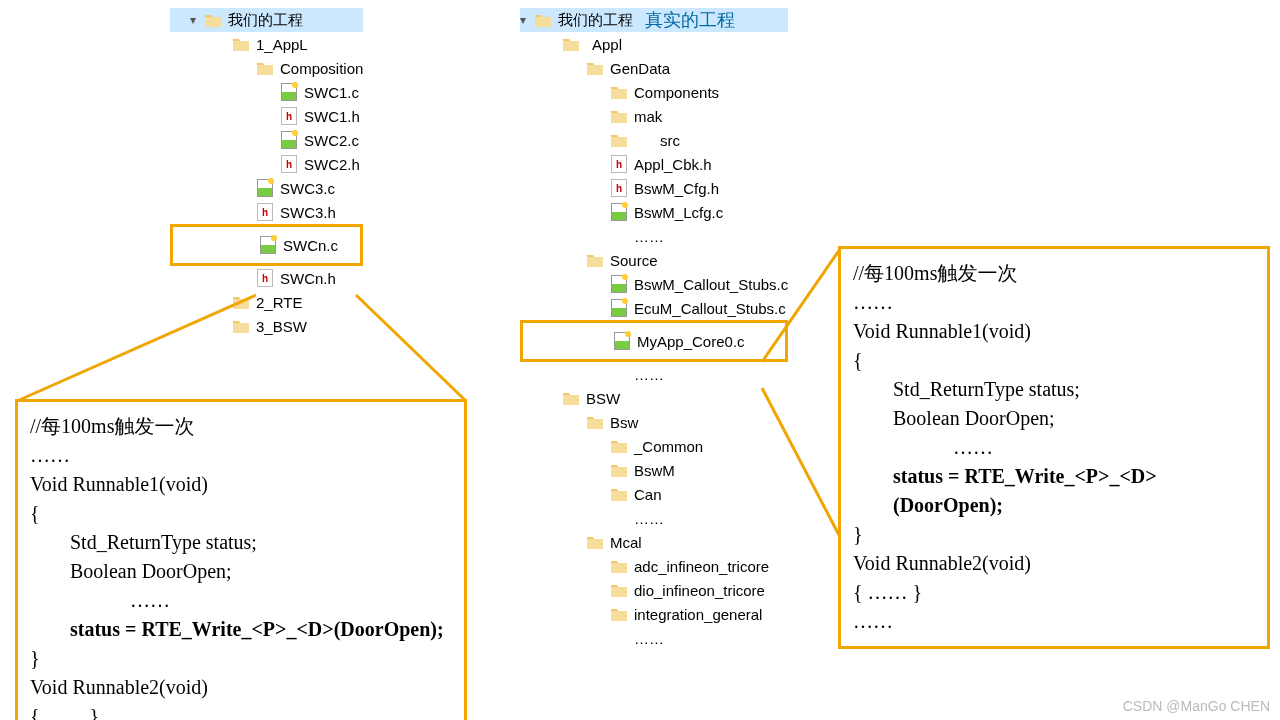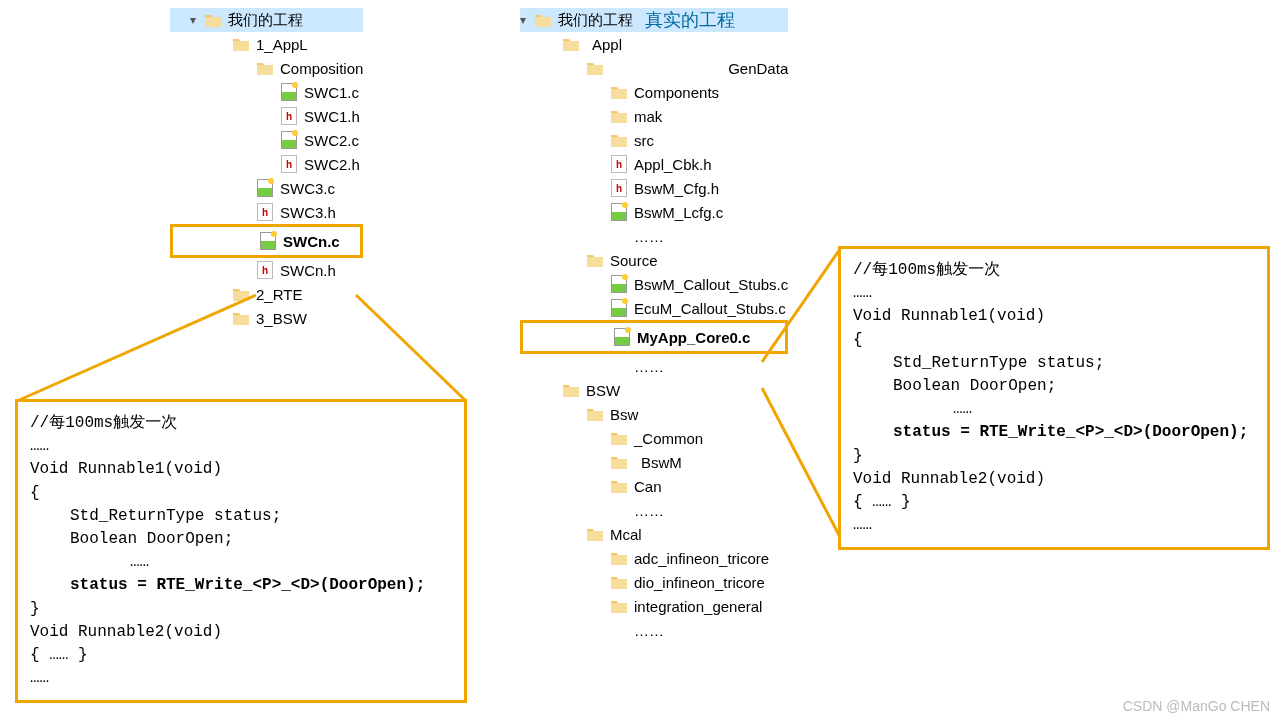--- a/index.html
+++ b/index.html
@@ -17,23 +17,22 @@
       align-items: center;
       height: 24px;
       padding-left: 4px;
       white-space: nowrap;
     }
     .tree-item.selected {
       background: #cce8ff;
     }
     .tree-item.highlighted {
       border: 3px solid #f0a500;
-      height: 34px;
+      height: 42px;
       padding-left: 2px;
-      font-weight: bold;
     }
     .chevron {
       width: 14px;
       display: inline-block;
       color: #555;
       font-size: 12px;
     }
     .icon {
       width: 18px;
       height: 18px;
@@ -74,22 +73,22 @@
     .label-red {
       color: #0369a1;
       font-size: 18px;
       margin-left: 12px;
     }
     .code-box {
       position: absolute;
       border: 3px solid #f0a500;
       background: #fff;
       padding: 10px 12px;
-      font-family: Liberation Mono, monospace;
-      font-size: 16px;
+      font-family: Liberation Serif, serif;
+      font-size: 20px;
       line-height: 1.45;
     }
     .code-box .i1 { padding-left: 40px; }
     .code-box .b { font-weight: bold; }
     .tree {
       position: absolute;
     }
     .left-tree { left: 170px; top: 8px; }
     .right-tree { left: 520px; top: 8px; }
     .connector {
@@ -221,21 +220,21 @@
   <div id="right-items">
       <div class="tree-item" style="padding-left: 42px; gap: 6px;">
         <span class="icon folder-icon">
           <svg viewBox="0 0 18 15">
             <path fill="#f2c968" d="M1 2h6l1.5 2H17v10H1z"></path>
             <path fill="#f7dd9c" d="M1 4h16v10H1z"></path>
           </svg>
         </span>
         <span>Appl</span>
       </div>
-      <div class="tree-item" style="padding-left: 66px; justify-content: space-between;">
+      <div class="tree-item" style="padding-left: 66px;">
         <span class="icon folder-icon">
           <svg viewBox="0 0 18 15">
             <path fill="#f2c968" d="M1 2h6l1.5 2H17v10H1z"></path>
             <path fill="#f7dd9c" d="M1 4h16v10H1z"></path>
           </svg>
         </span>
         <span>GenData</span>
       </div>
       <div class="tree-item" style="padding-left: 90px;">
         <span class="icon folder-icon">
@@ -248,21 +247,21 @@
       </div>
       <div class="tree-item" style="padding-left: 90px;">
         <span class="icon folder-icon">
           <svg viewBox="0 0 18 15">
             <path fill="#f2c968" d="M1 2h6l1.5 2H17v10H1z"></path>
             <path fill="#f7dd9c" d="M1 4h16v10H1z"></path>
           </svg>
         </span>
         <span>mak</span>
       </div>
-      <div class="tree-item" style="padding-left: 90px;">
+      <div class="tree-item" style="padding-left: 90px; gap: 26px;">
         <span class="icon folder-icon">
           <svg viewBox="0 0 18 15">
             <path fill="#f2c968" d="M1 2h6l1.5 2H17v10H1z"></path>
             <path fill="#f7dd9c" d="M1 4h16v10H1z"></path>
           </svg>
         </span>
         <span>src</span>
       </div>
       <div class="tree-item" style="padding-left: 90px;">
         <span class="icon">
@@ -337,21 +336,21 @@
       </div>
       <div class="tree-item" style="padding-left: 90px;">
         <span class="icon folder-icon">
           <svg viewBox="0 0 18 15">
             <path fill="#f2c968" d="M1 2h6l1.5 2H17v10H1z"></path>
             <path fill="#f7dd9c" d="M1 4h16v10H1z"></path>
           </svg>
         </span>
         <span>_Common</span>
       </div>
-      <div class="tree-item" style="padding-left: 90px; gap: 7px;">
+      <div class="tree-item" style="padding-left: 90px;">
         <span class="icon folder-icon">
           <svg viewBox="0 0 18 15">
             <path fill="#f2c968" d="M1 2h6l1.5 2H17v10H1z"></path>
             <path fill="#f7dd9c" d="M1 4h16v10H1z"></path>
           </svg>
         </span>
         <span>BswM</span>
       </div>
       <div class="tree-item" style="padding-left: 90px;">
         <span class="icon folder-icon">

